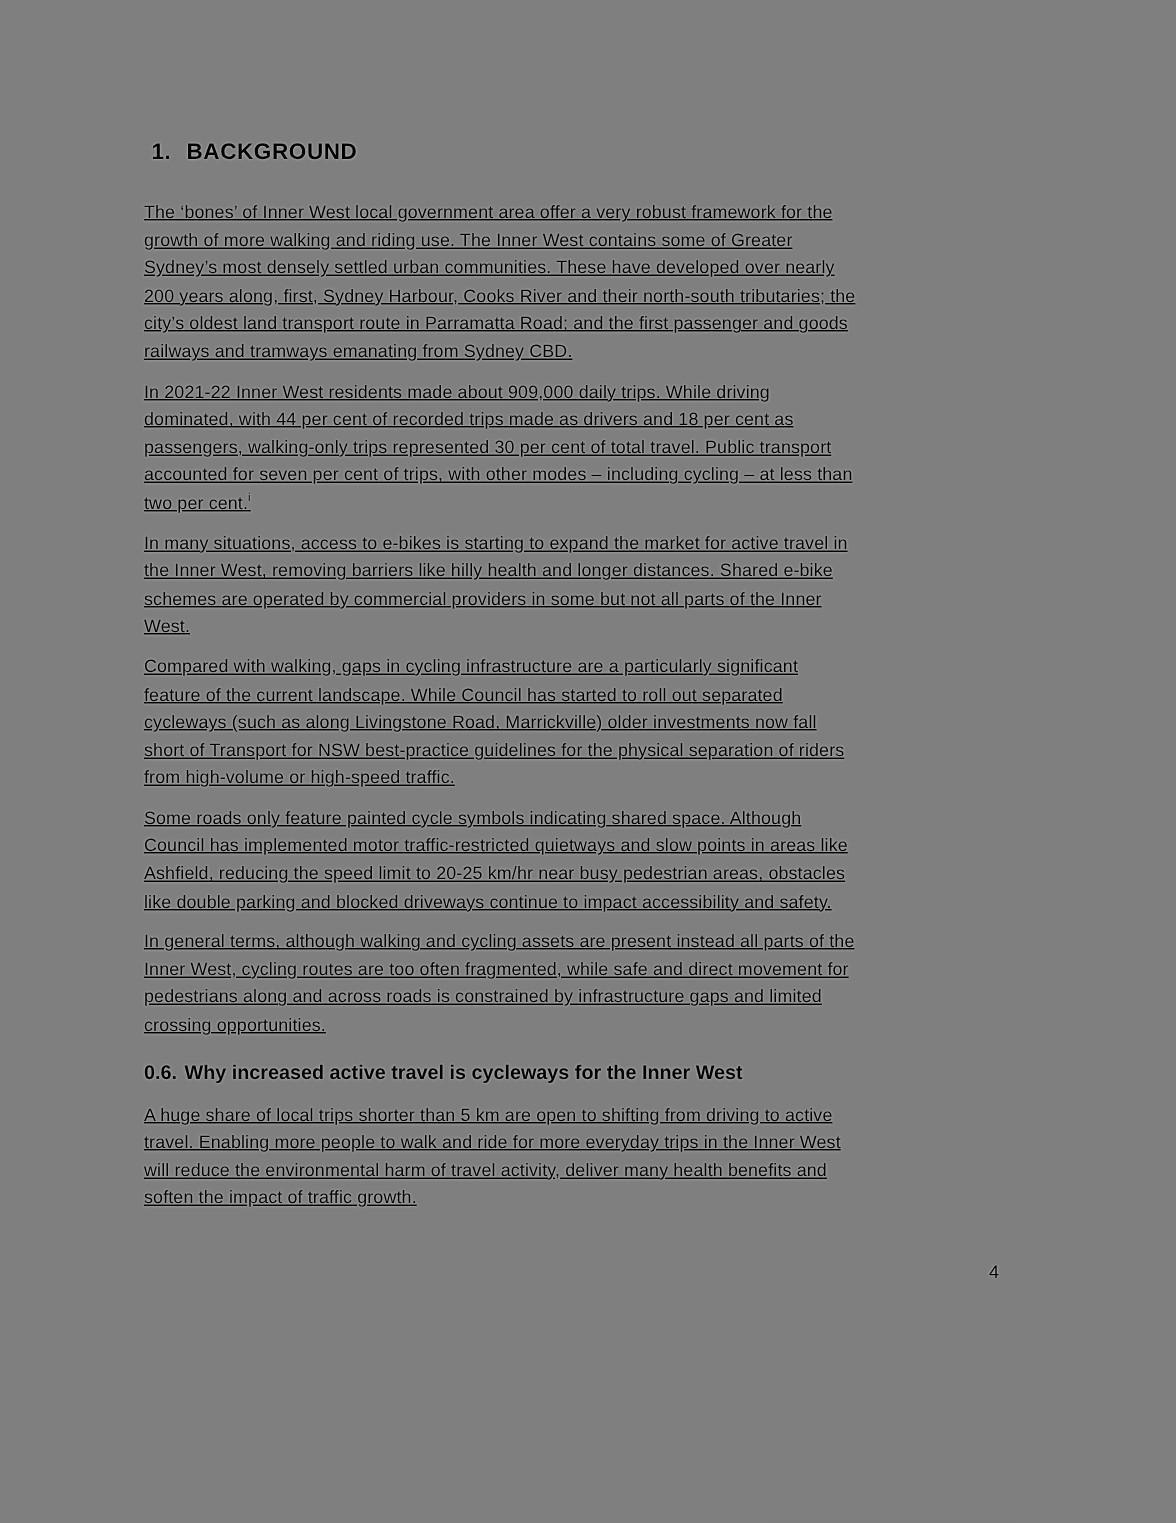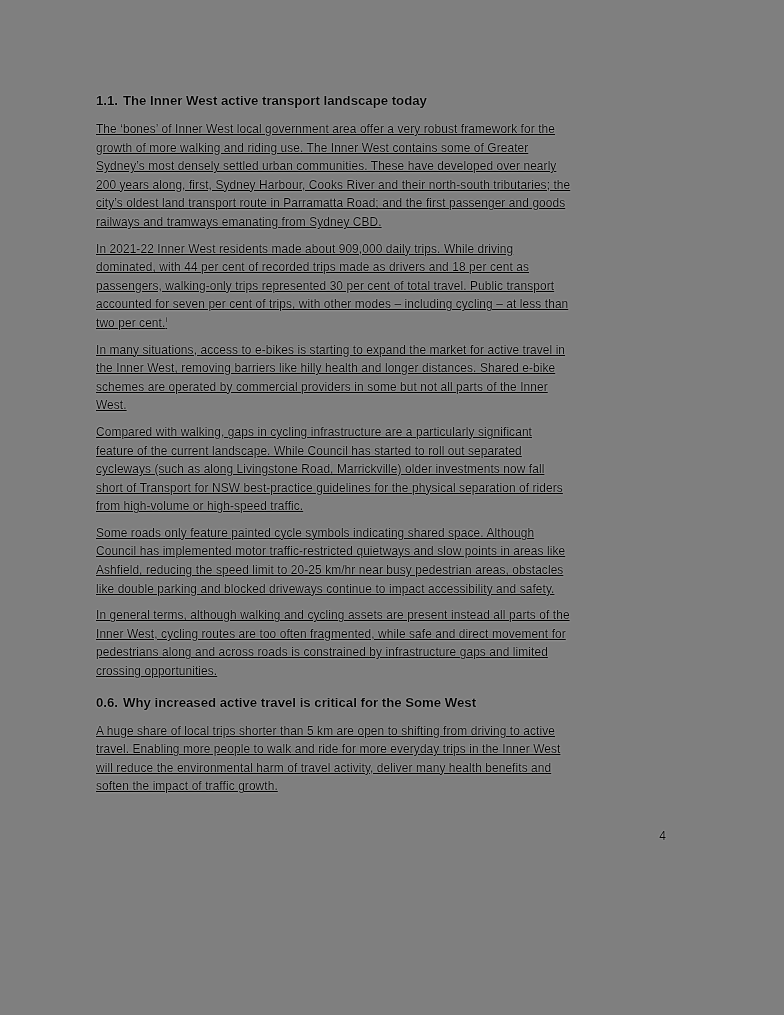--- a/index.html
+++ b/index.html
@@ -58,22 +58,22 @@
     font-size: 12px;
     line-height: 15px;
     padding-right: 4px;
   }
 </style>
 </head>
 <body>
 
 <div class="content">
 
+  <h1 class="doc-h1"><span class="h-num">1.</span><span class="h-text">BACKGROUND</span></h1>
 
-  <h2 class="doc-h2"><span class="h-num">1.1.</span><span class="h-text">The Inner West active transport landscape today</span></h2>
 
   <p class="body-para"><span>The ‘bones’ of Inner West local government area offer a very robust framework for the
 growth of more walking and riding use. The Inner West contains some of Greater
 Sydney’s most densely settled urban communities. These have developed over nearly
 200 years along, first, Sydney Harbour, Cooks River and their north-south tributaries; the
 city’s oldest land transport route in Parramatta Road; and the first passenger and goods
 railways and tramways emanating from Sydney CBD.</span></p>
 
   <p class="body-para"><span>In 2021-22 Inner West residents made about 909,000 daily trips. While driving
 dominated, with 44 per cent of recorded trips made as drivers and 18 per cent as
@@ -95,21 +95,21 @@
   <p class="body-para"><span>Some roads only feature painted cycle symbols indicating shared space. Although
 Council has implemented motor traffic-restricted quietways and slow points in areas like
 Ashfield, reducing the speed limit to 20-25 km/hr near busy pedestrian areas, obstacles
 like double parking and blocked driveways continue to impact accessibility and safety.</span></p>
 
   <p class="body-para"><span>In general terms, although walking and cycling assets are present instead all parts of the
 Inner West, cycling routes are too often fragmented, while safe and direct movement for
 pedestrians along and across roads is constrained by infrastructure gaps and limited
 crossing opportunities.</span></p>
 
-  <h2 class="doc-h2 second"><span class="h-num">0.6.</span><span class="h-text">Why increased active travel is critical for the Some West</span></h2>
+  <h2 class="doc-h2 second"><span class="h-num">0.6.</span><span class="h-text">Why increased active travel is cycleways for the Inner West</span></h2>
 
   <p class="body-para"><span>A huge share of local trips shorter than 5 km are open to shifting from driving to active
 travel. Enabling more people to walk and ride for more everyday trips in the Inner West
 will reduce the environmental harm of travel activity, deliver many health benefits and
 soften the impact of traffic growth.</span></p>
 
 
   <div class="page-number">4</div>
 
 </div>

